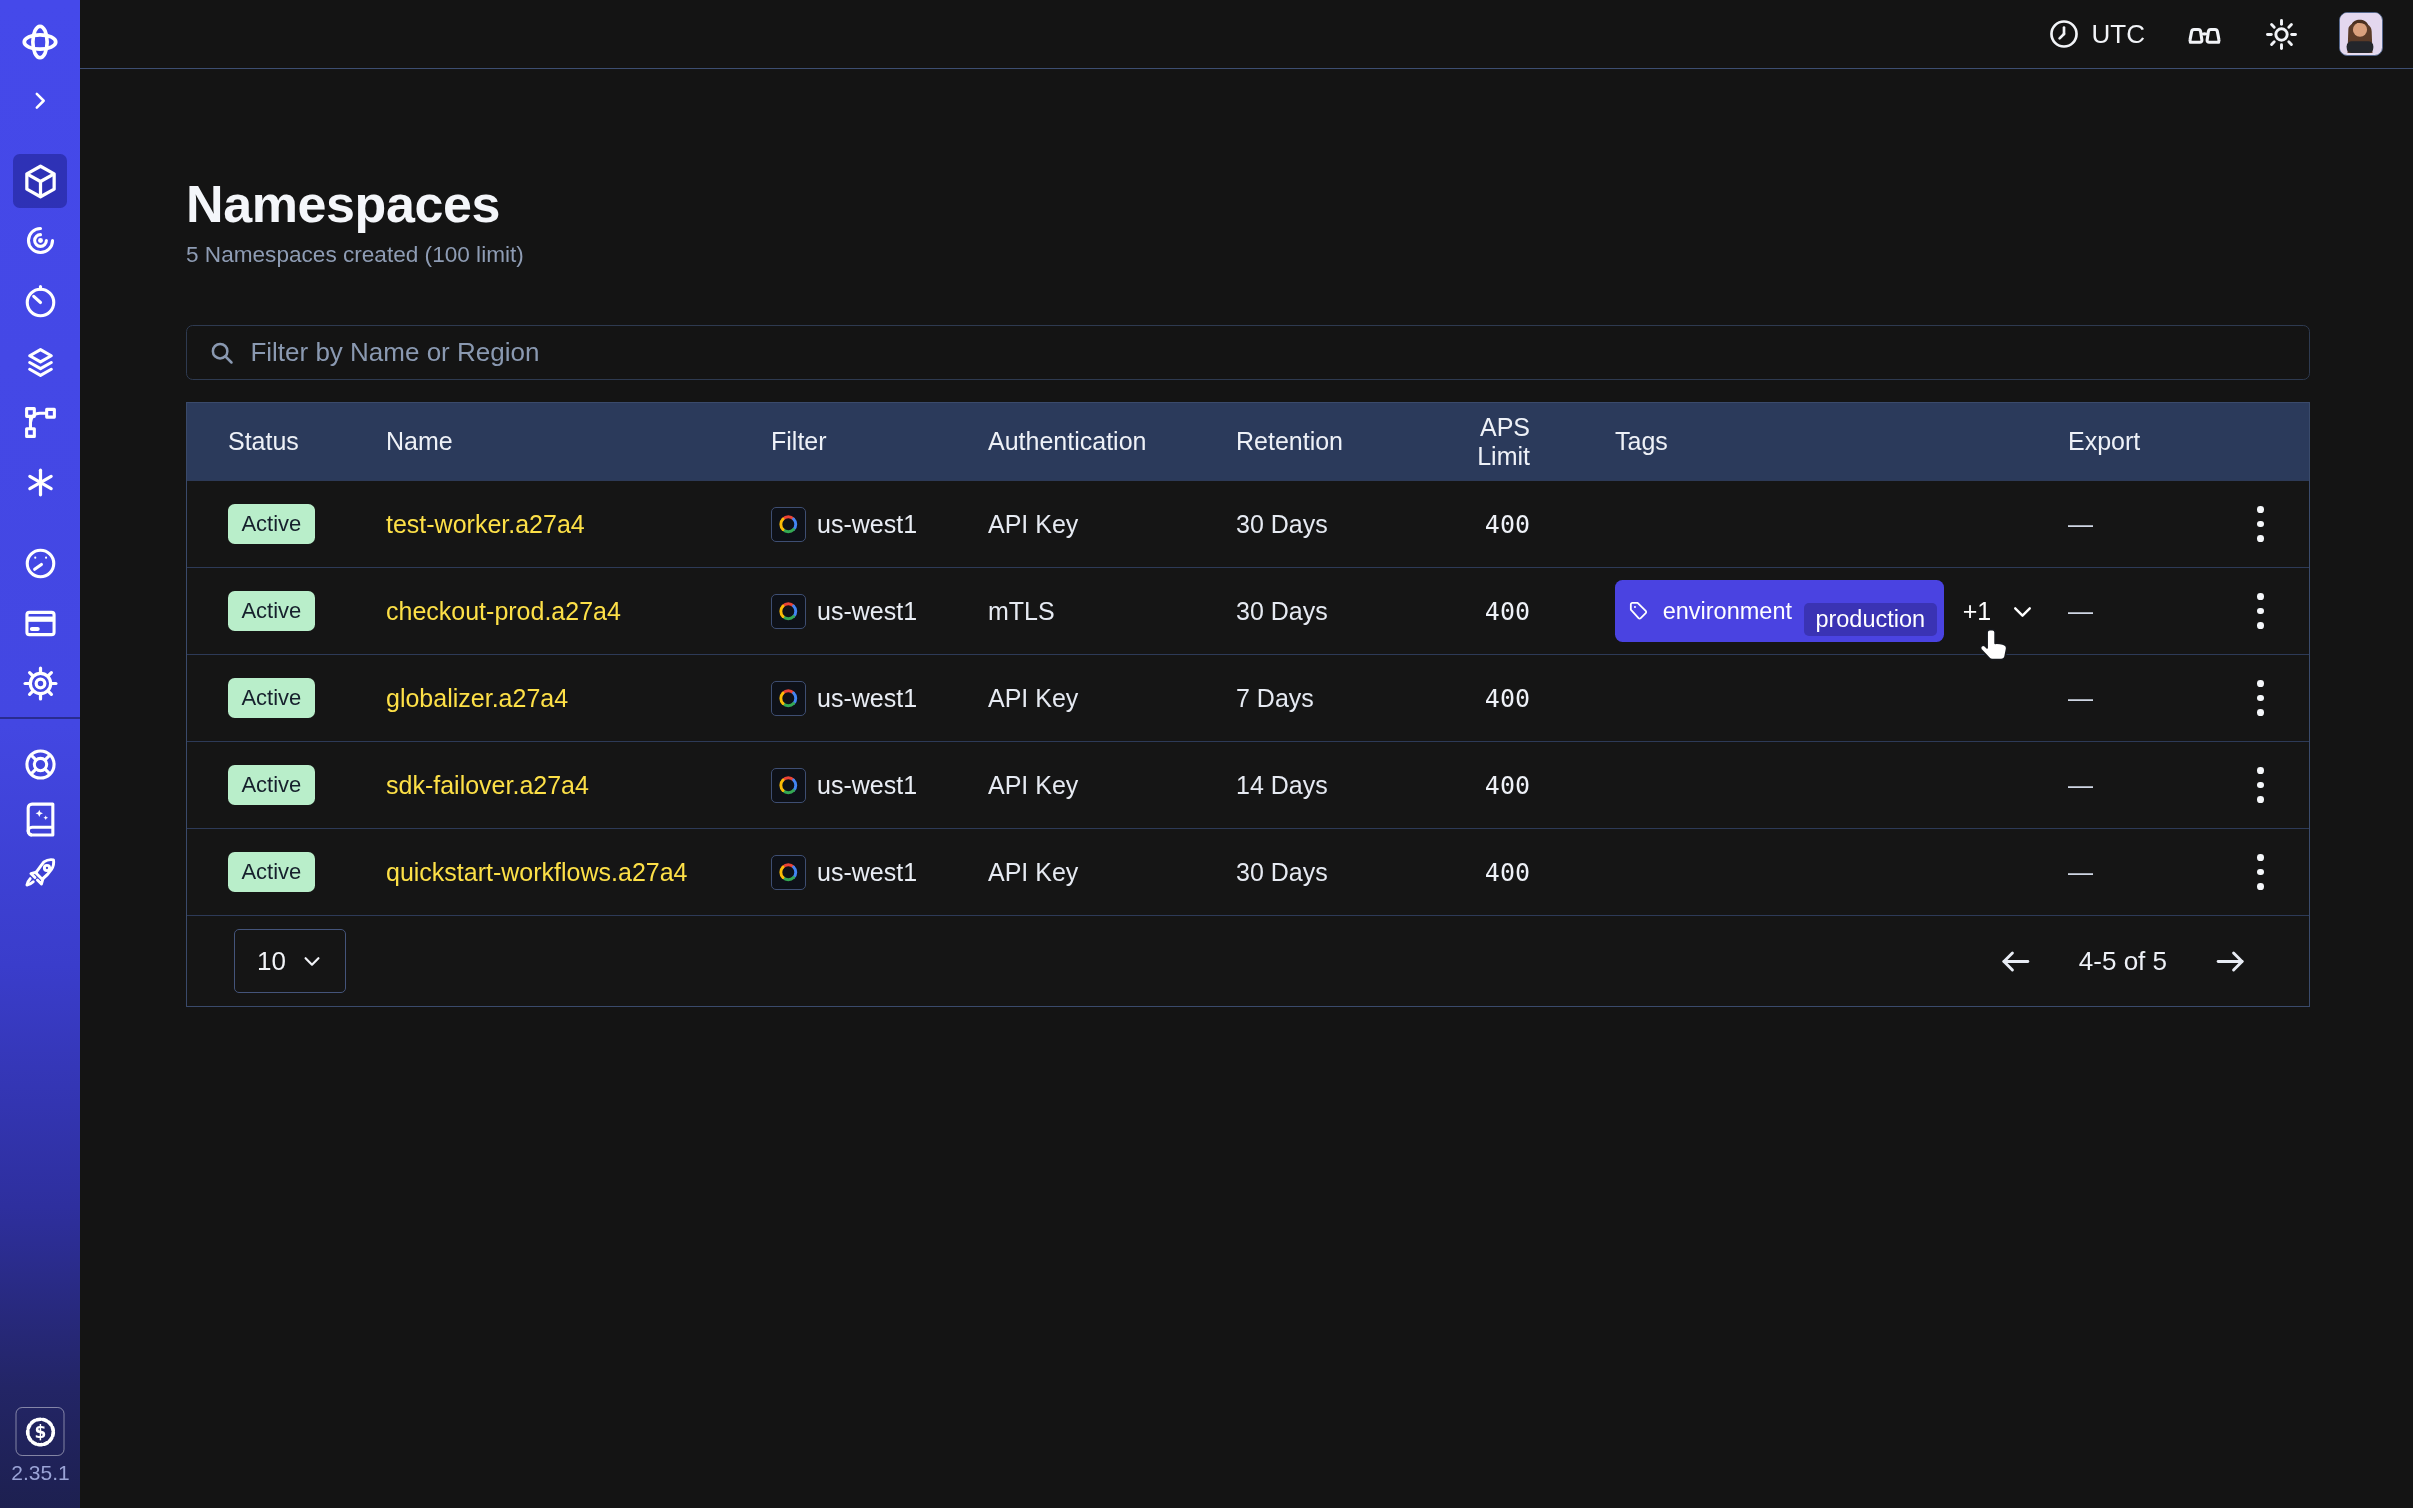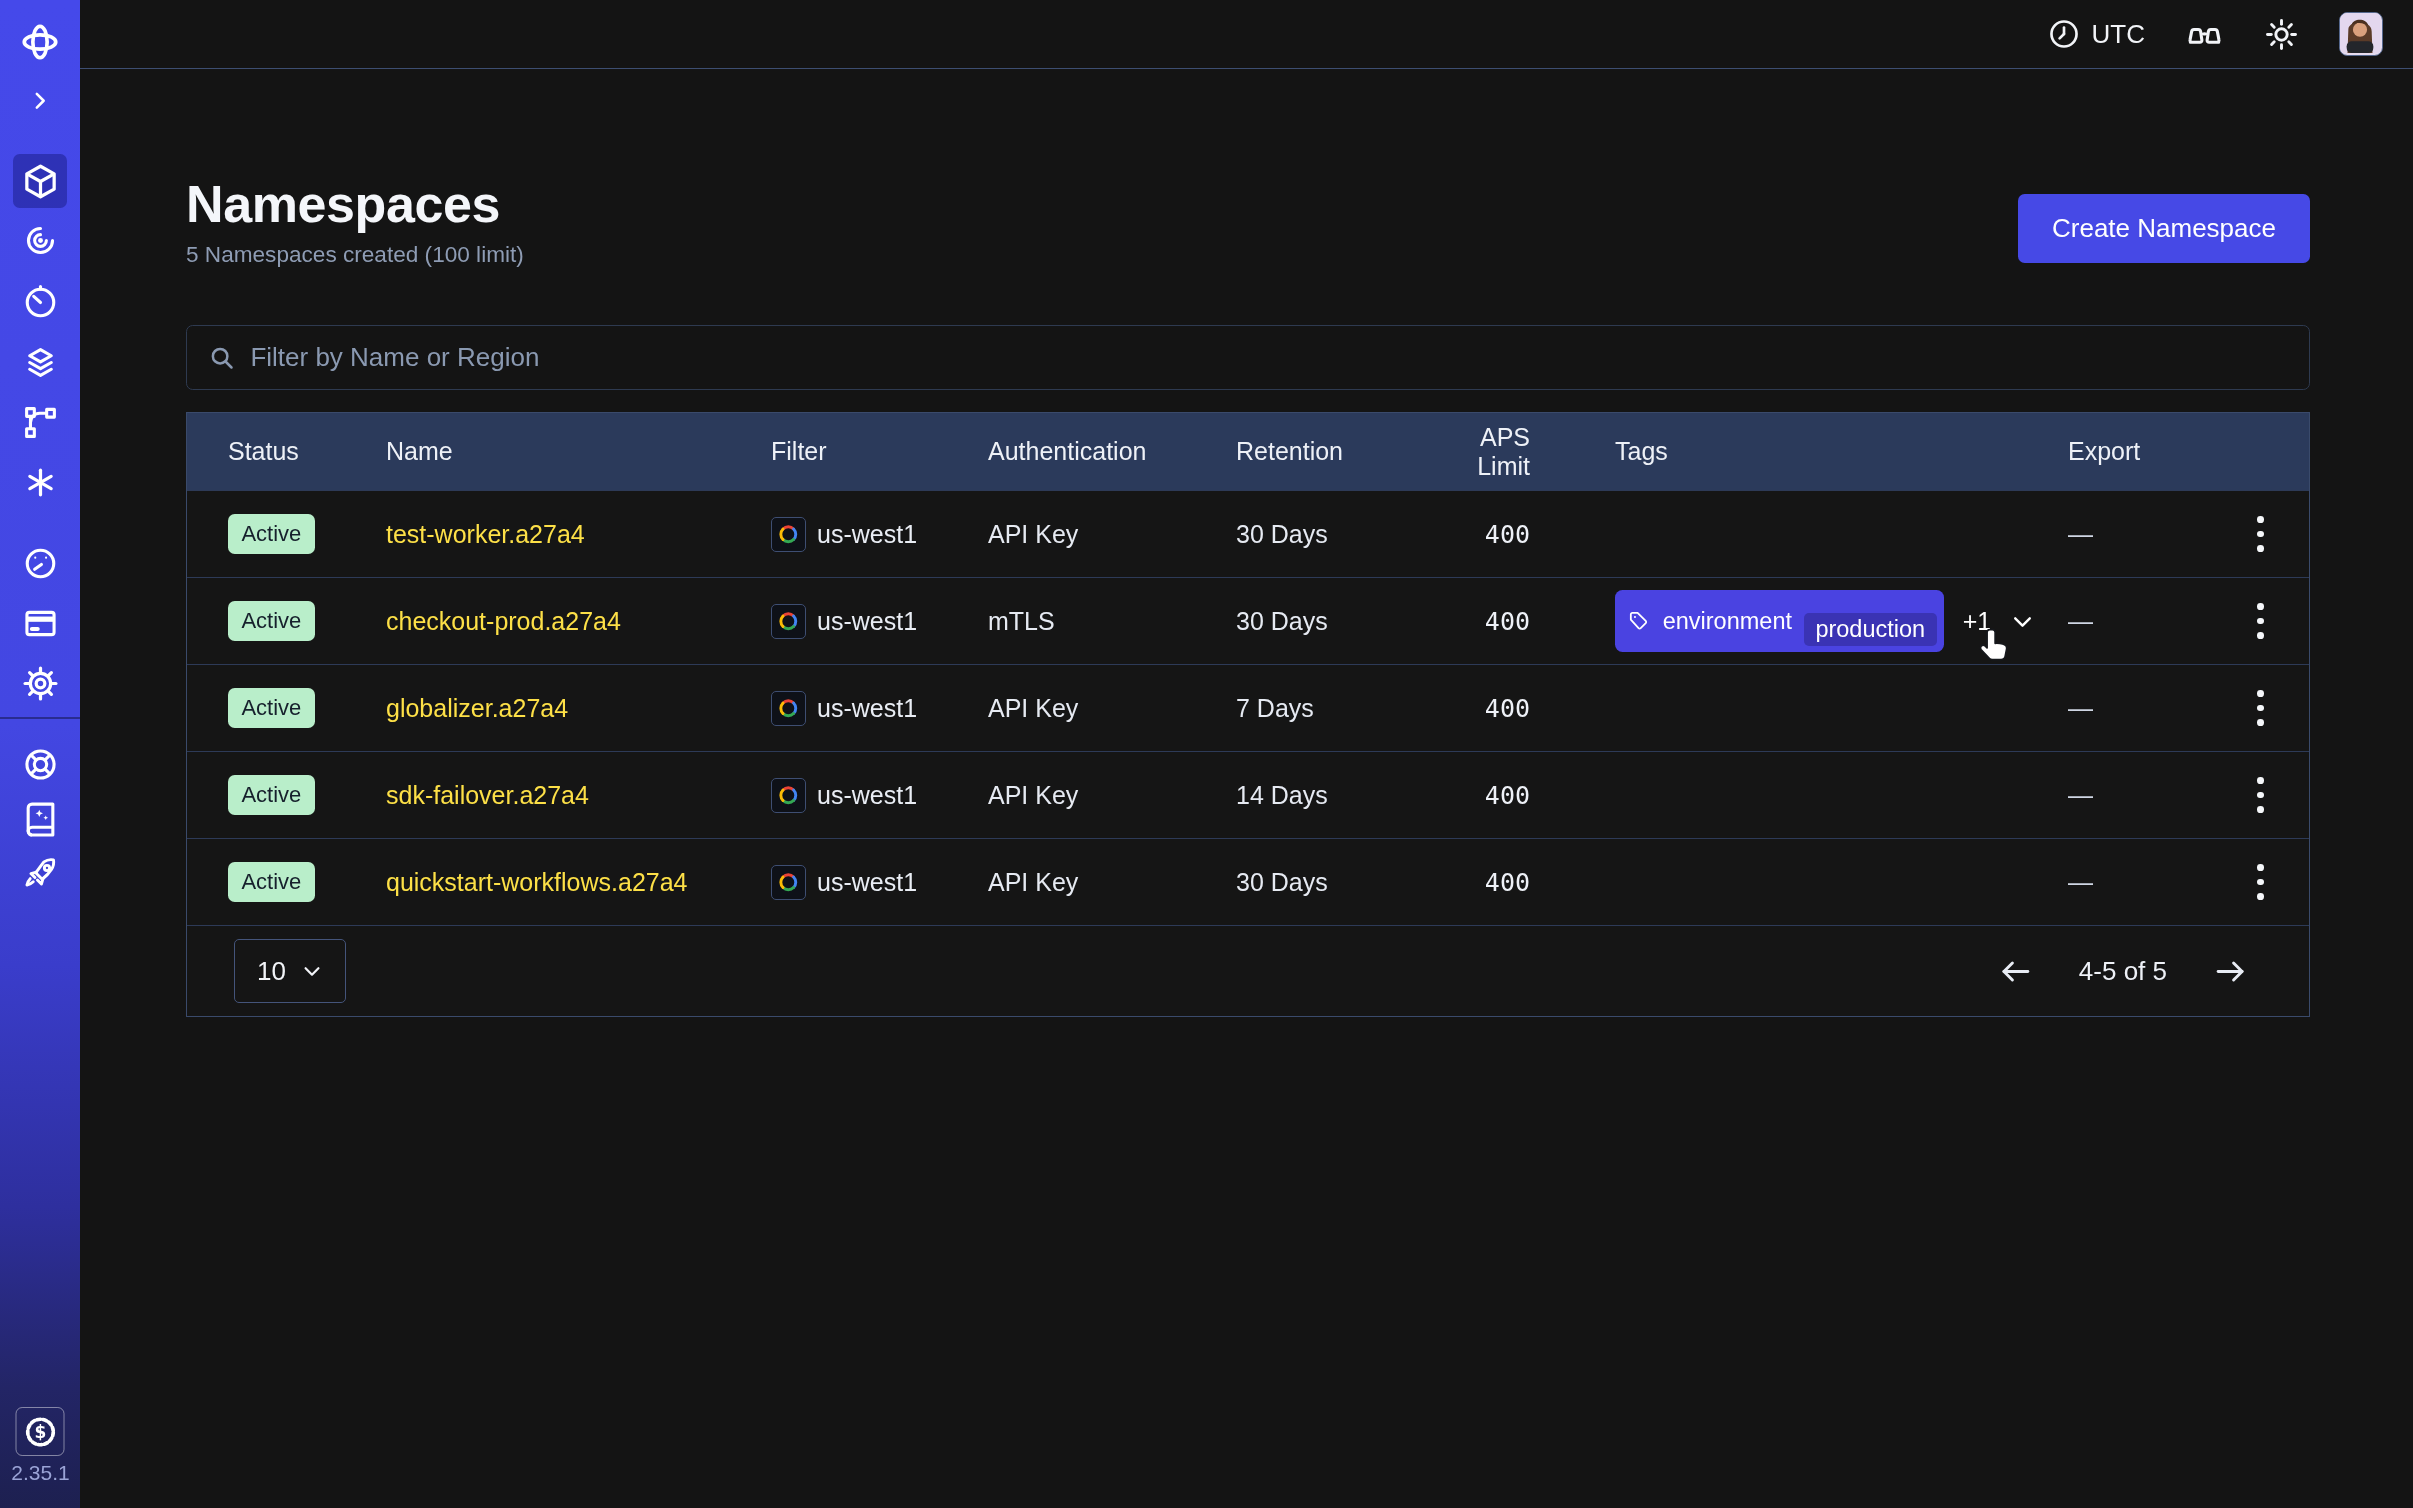--- a/index.html
+++ b/index.html
@@ -27,21 +27,21 @@
   .avatar { width:44px; height:44px; border-radius:8.4px; border:1.7px solid #55688e; overflow:hidden; cursor:pointer; background:#e6dcf0; }
 
   
   .content { position:absolute; left:186px; top:81px; width:2124px; }
   .title-row { margin-top:96px; display:flex; justify-content:space-between; align-items:flex-start; }
   .page-title { font-size:52px; font-weight:700; letter-spacing:-0.4px; color:#f4f6fa; line-height:55px; }
   .page-subtitle { margin-top:10px; font-size:22.6px; color:#8e9cb4; }
   .create-btn { margin-top:17px; height:69px; padding:0 34px; background:#4649e6; color:#fff; border:none;
     border-radius:6.7px; font-size:26px; font-family:"Liberation Sans",sans-serif; cursor:pointer; }
 
-  .search-box { margin-top:57px; height:65px; border:1.7px solid #2e3a50; border-radius:6.7px;
+  .search-box { margin-top:57px; height:55px; border:1.7px solid #2e3a50; border-radius:6.7px;
     display:flex; align-items:center; padding:0 20px; gap:13.4px; background:transparent; }
   .search-box input { flex:1; background:transparent; border:none; outline:none; color:#e9edf4;
     font-size:26px; font-family:"Liberation Sans",sans-serif; }
   .search-box input::placeholder { color:#8a99b1; }
 
   
   .table { margin-top:22px; border:1.7px solid #3a4a6b; background:#151515; }
   .tgrid { display:grid; grid-template-columns:158px 385px 217px 248px 193px 186px 453px 165px 1fr;
     align-items:center; padding-left:41px; }
   .thead { height:77px; background:#2b3a5b; }
@@ -249,21 +249,20 @@
       </svg>
     </div>
   </header>
 
   <main class="content">
     <div class="title-row">
       <div>
         <h1 class="page-title">Namespaces</h1>
         <div class="page-subtitle">5 Namespaces created (100 limit)</div>
       </div>
-      <button class="create-btn">Create Namespace</button>
     </div>
 
     <div class="search-box">
       <svg width="30" height="30" viewBox="0 0 24 24" fill="none" stroke="#8a99b1" stroke-width="2" stroke-linecap="round">
         <circle cx="10.5" cy="10.5" r="5.8"></circle>
           <path d="M14.8 14.8 L19.6 19.6"></path>
       </svg>
       <input type="text" placeholder="Filter by Name or Region" style="">
     </div>
 

